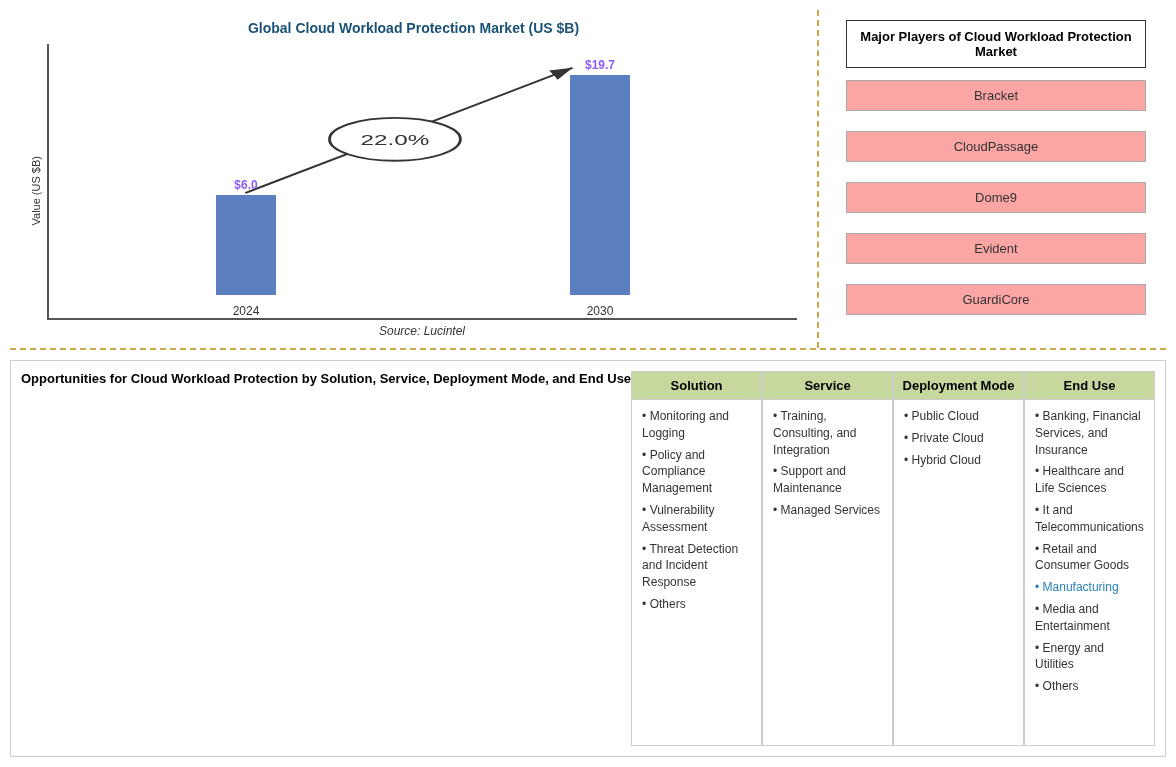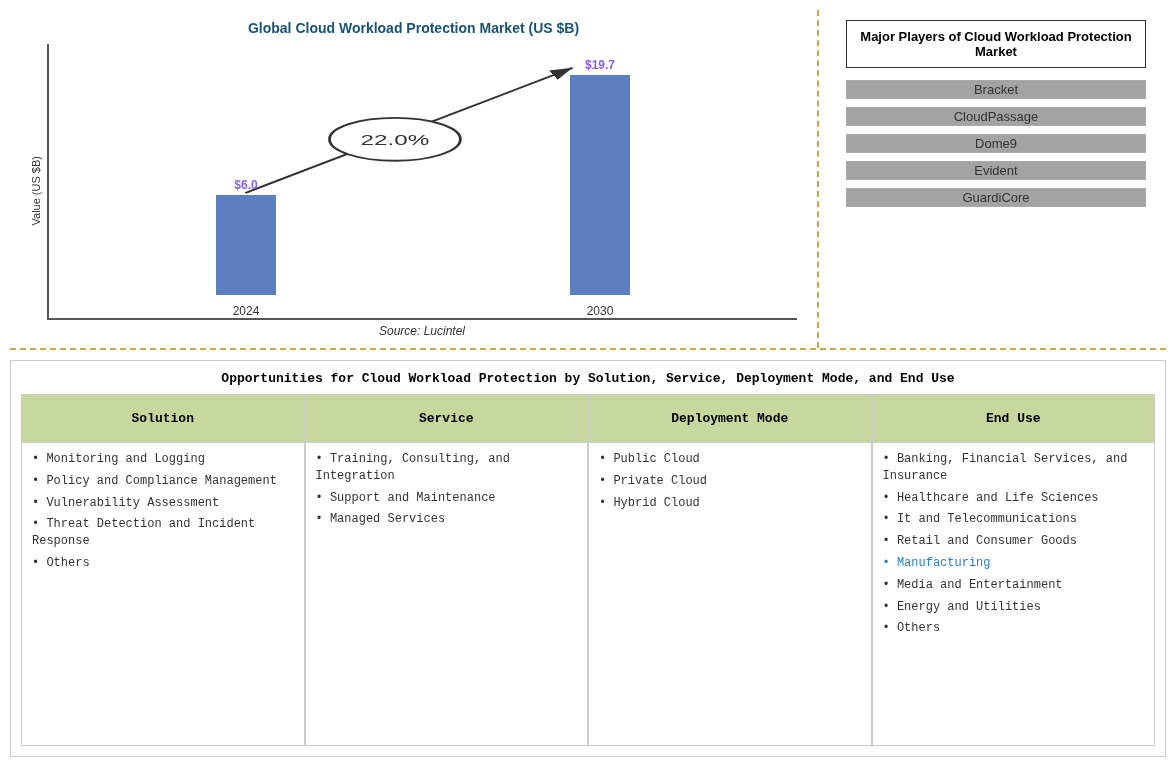--- a/index.html
+++ b/index.html
@@ -134,38 +134,37 @@
       text-align: center;
       font-weight: bold;
       font-size: 13px;
       color: #000;
       width: 100%;
       margin-bottom: 12px;
     }
 
     .player-item {
       border: 1px solid #aaa;
-      padding: 1px 0;
+      padding: 7px 0;
       text-align: center;
       width: 100%;
-      margin-bottom: 8px;
-      font-size: 13px;
-      color: #333;
-      background: #a3a3a3;
+      margin-bottom: 20px;
+      font-size: 13px;
+      color: #333;
+      background: #fca5a5;
     }
 
     
     .bottom-section {
       flex: 1;
       padding: 10px;
       border: 1.5px solid #ccc;
       margin-top: 10px;
       display: flex;
-      flex-direction: column;
-      font-family: Liberation Mono, monospace;
+      flex-direction: row;
     }
 
     .opportunities-title {
       text-align: center;
       font-size: 13px;
       font-weight: bold;
       color: #000;
       margin-bottom: 8px;
     }
 
@@ -181,21 +180,21 @@
       display: flex;
       flex-direction: column;
       border: 1px solid #ccc;
     }
 
     .category-header {
       background-color: #c6d89e;
       text-align: center;
       font-weight: bold;
       font-size: 13px;
-      padding: 16px 4px;
+      padding: 6px 4px;
       color: #000;
       border-bottom: 1px solid #ccc;
     }
 
     .category-items {
       padding: 8px 10px;
       flex: 1;
     }
 
     .category-item {

